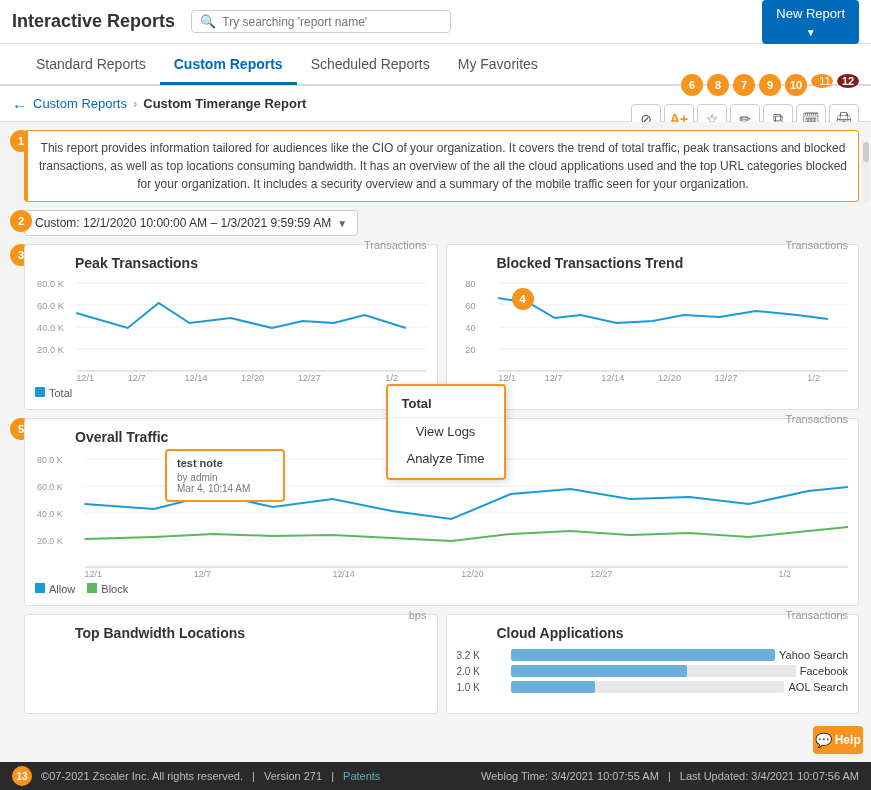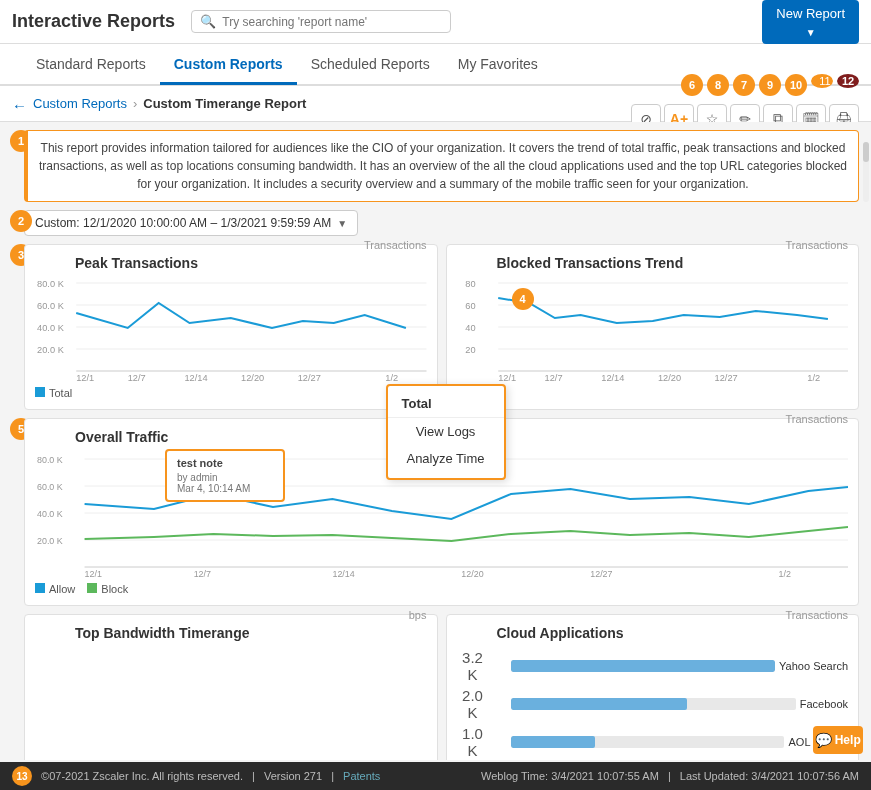--- a/index.html
+++ b/index.html
@@ -263,21 +263,21 @@
       min-height: 100px;
     }
 
     
     .bar-row {
       display: flex;
       align-items: center;
       margin-bottom: 4px;
       font-size: 11px;
     }
-    .bar-label-val { width: 32px; text-align: center; margin-right: 22px; color: #555; font-size: 15px; }
+    .bar-label-val { width: 32px; text-align: left; margin-right: 22px; color: #555; font-size: 10px; }
     .bar-name { margin-left: 4px; color: #333; font-size: 11px; }
     .bar-track { flex: 1; background: #e8e8e8; border-radius: 2px; height: 12px; overflow: hidden; }
     .bar-fill { height: 100%; background: #6ab0de; border-radius: 2px; }
 
     
     .footer {
       background: #2a2a2a;
       color: #bbb;
       font-size: 11px;
       padding: 4px 12px;
@@ -523,21 +523,21 @@
       <div class="chart-legend">
         <span><span class="legend-dot" style="background:#1a9bd7;"></span><span>Allow</span></span>
         <span><span class="legend-dot" style="background:#5cb85c;"></span><span>Block</span></span>
       </div>
     </div>
   </div>
 
   <div class="bottom-grid">
     <div class="bottom-card">
       <div class="chart-header">
-        <span class="chart-title">Top Bandwidth Timerange</span>
+        <span class="chart-title">Top Bandwidth Locations</span>
         <span class="chart-subtitle">bps</span>
       </div>
     </div>
     <div class="bottom-card">
       <div class="chart-header" style="margin-bottom:6px;">
         <span class="chart-title">Cloud Applications</span>
         <span class="chart-subtitle">Transactions</span>
       </div>
       <div>
         <div class="bar-row">

